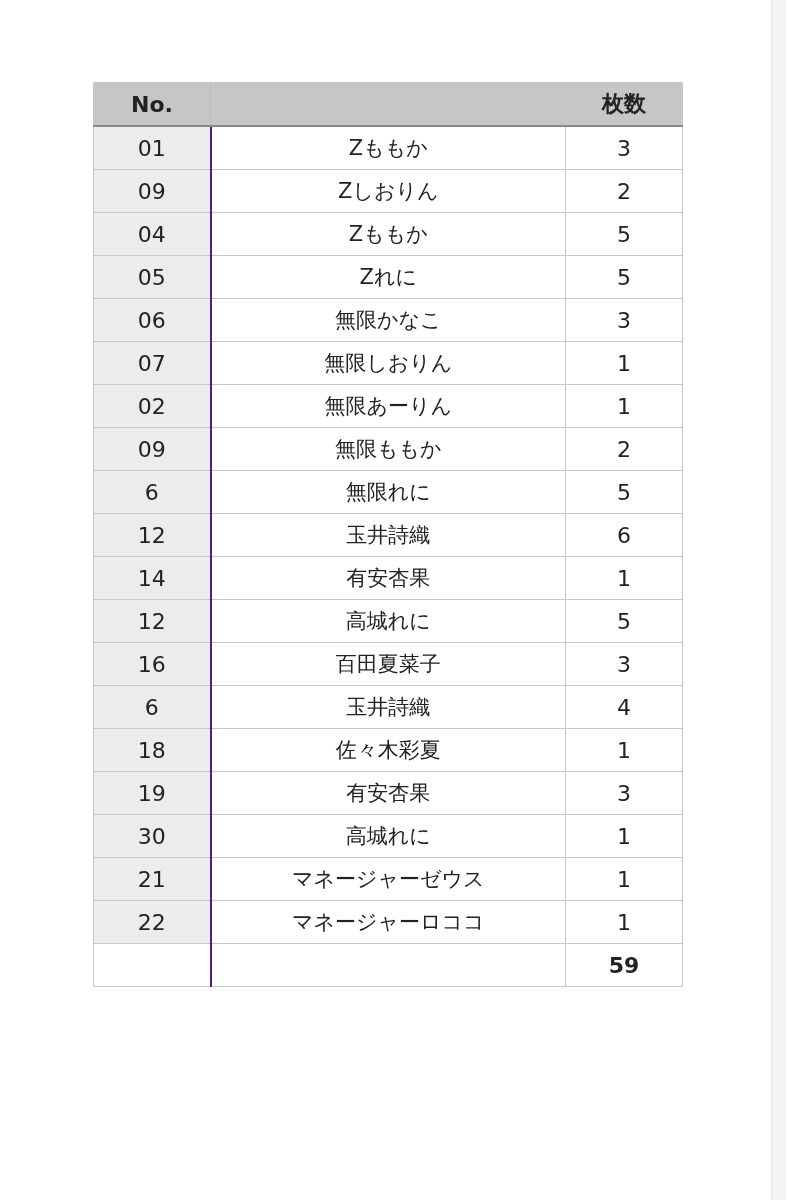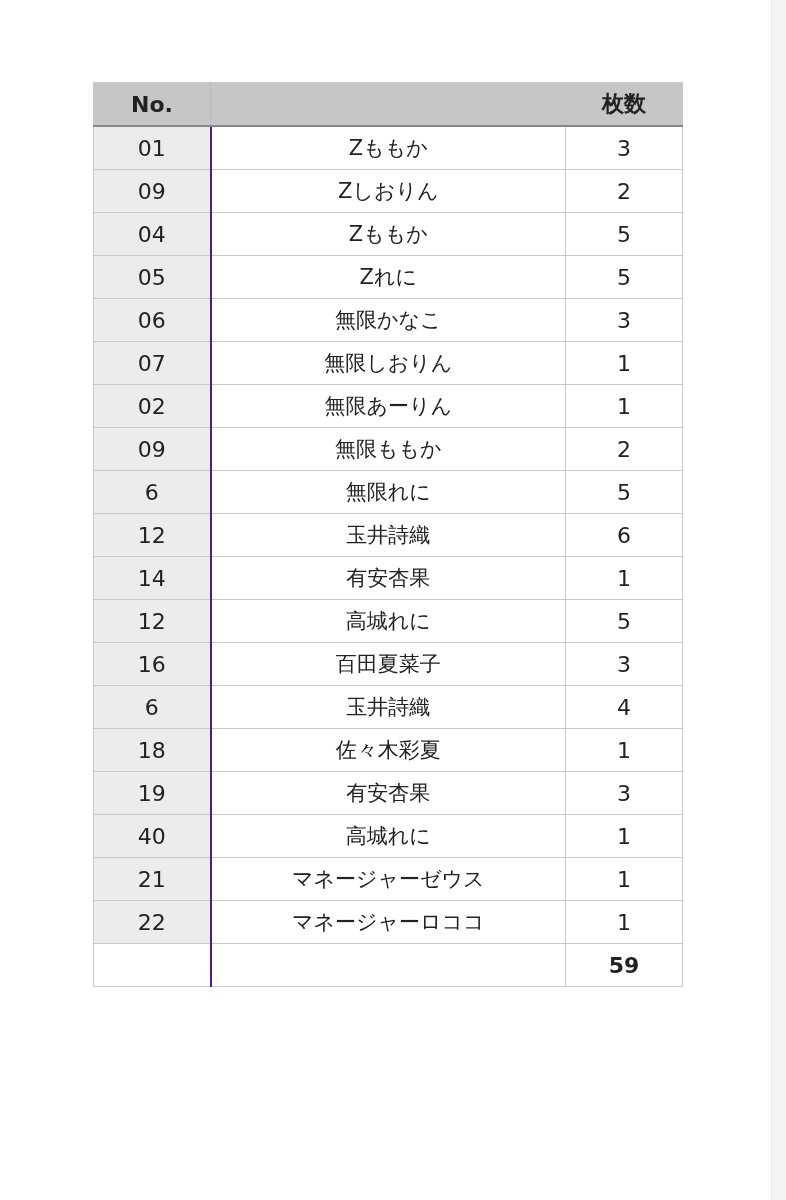--- a/index.html
+++ b/index.html
@@ -109,21 +109,21 @@
         <td class="no">18</td>
         <td class="name">佐々木彩夏</td>
         <td>1</td>
       </tr>
       <tr>
         <td class="no">19</td>
         <td class="name">有安杏果</td>
         <td>3</td>
       </tr>
       <tr>
-        <td class="no">40</td>
+        <td class="no">30</td>
         <td class="name">高城れに</td>
         <td>1</td>
       </tr>
       <tr>
         <td class="no">21</td>
         <td class="name">マネージャーゼウス</td>
         <td>1</td>
       </tr>
       <tr>
         <td class="no">22</td>

